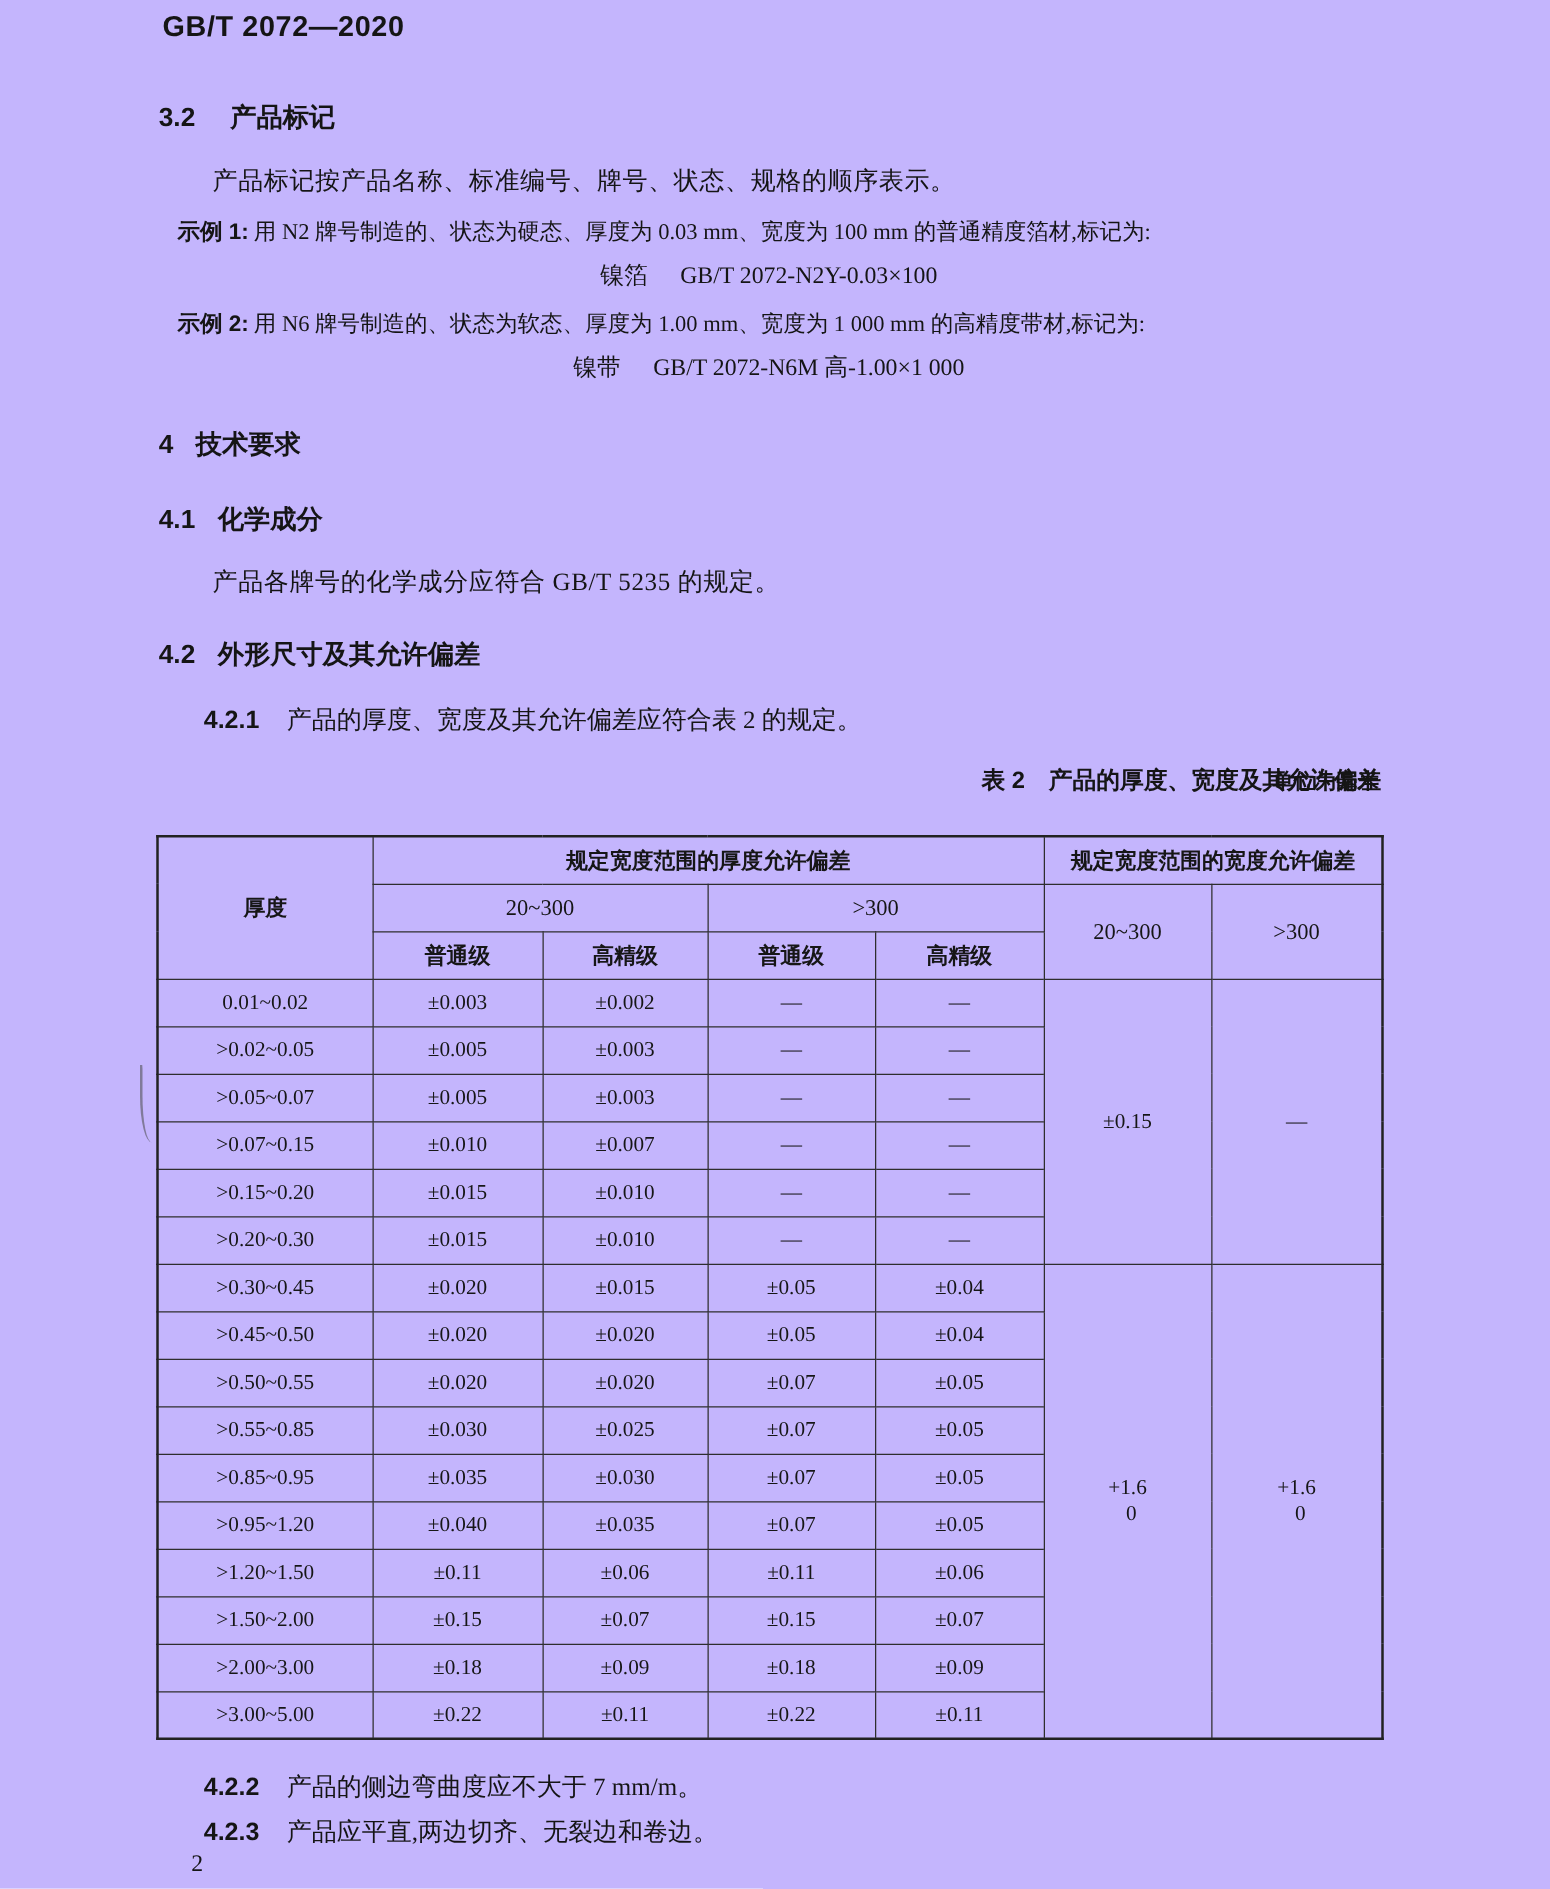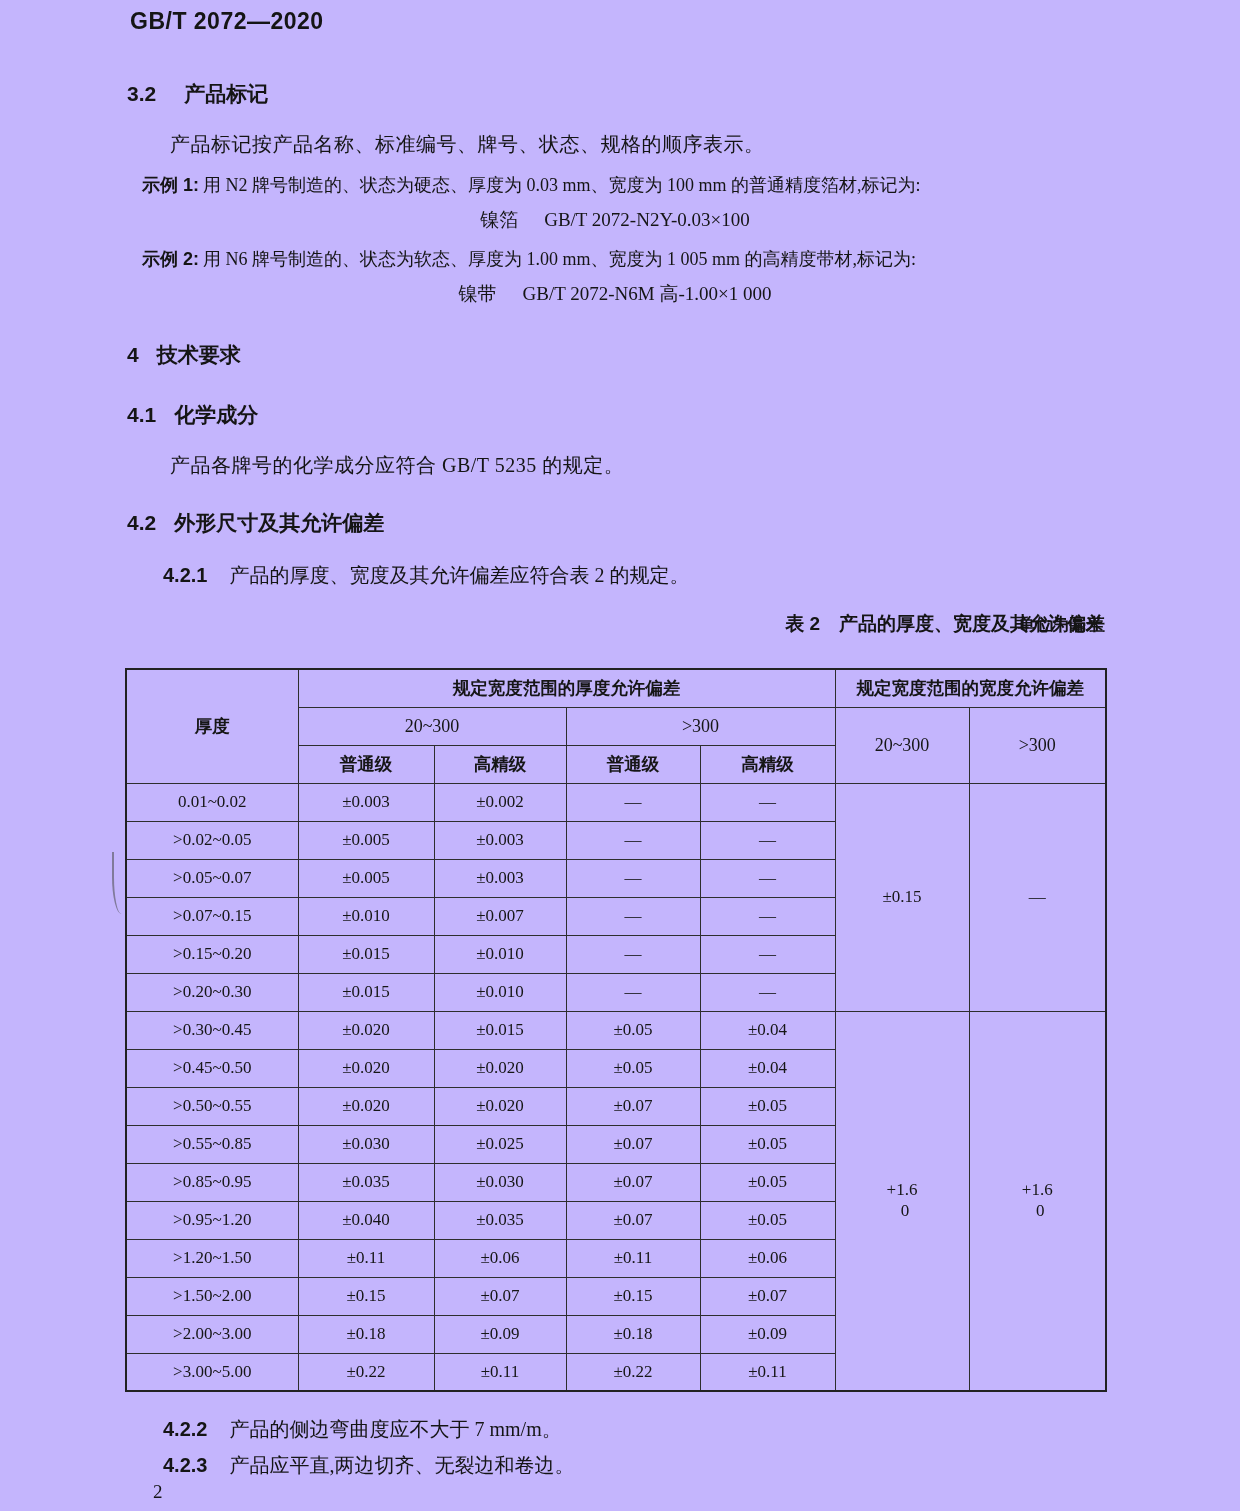--- a/index.html
+++ b/index.html
@@ -130,21 +130,21 @@
 
   <div class="abs example-line" style="top:173px;">
     <span class="example-label">示例 1:</span><span>用 N2 牌号制造的、状态为硬态、厚度为 0.03 mm、宽度为 100 mm 的普通精度箔材,标记为:</span>
   </div>
 
   <div class="abs designation" style="top:207px;">
     <span class="name">镍箔</span><span>GB/T 2072-N2Y-0.03×100</span>
   </div>
 
   <div class="abs example-line" style="top:247px;">
-    <span class="example-label">示例 2:</span><span>用 N6 牌号制造的、状态为软态、厚度为 1.00 mm、宽度为 1 005 mm 的高精度带材,标记为:</span>
+    <span class="example-label">示例 2:</span><span>用 N6 牌号制造的、状态为软态、厚度为 1.00 mm、宽度为 1 000 mm 的高精度带材,标记为:</span>
   </div>
 
   <div class="abs designation" style="top:281px;">
     <span class="name">镍带</span><span>GB/T 2072-N6M 高-1.00×1 000</span>
   </div>
 
   <div class="abs heading sans-bold" style="top:341px;">
     <span>4</span>
     <span>技术要求</span>
   </div>

